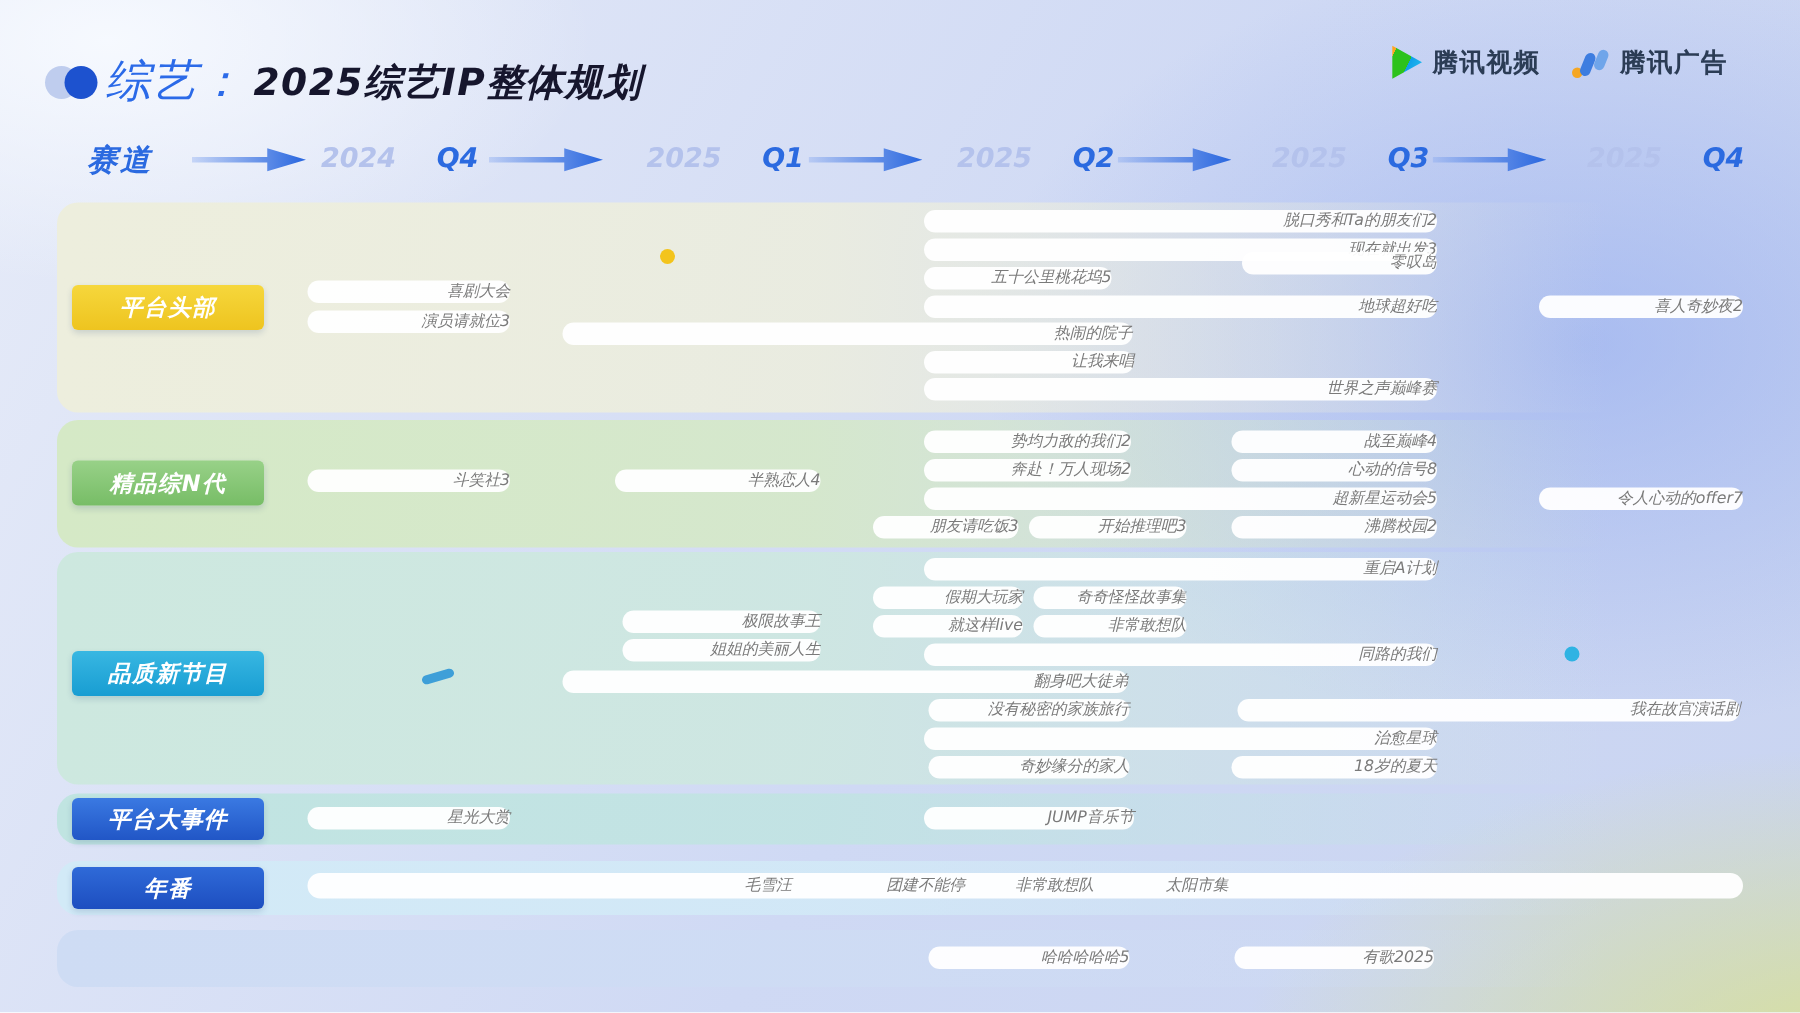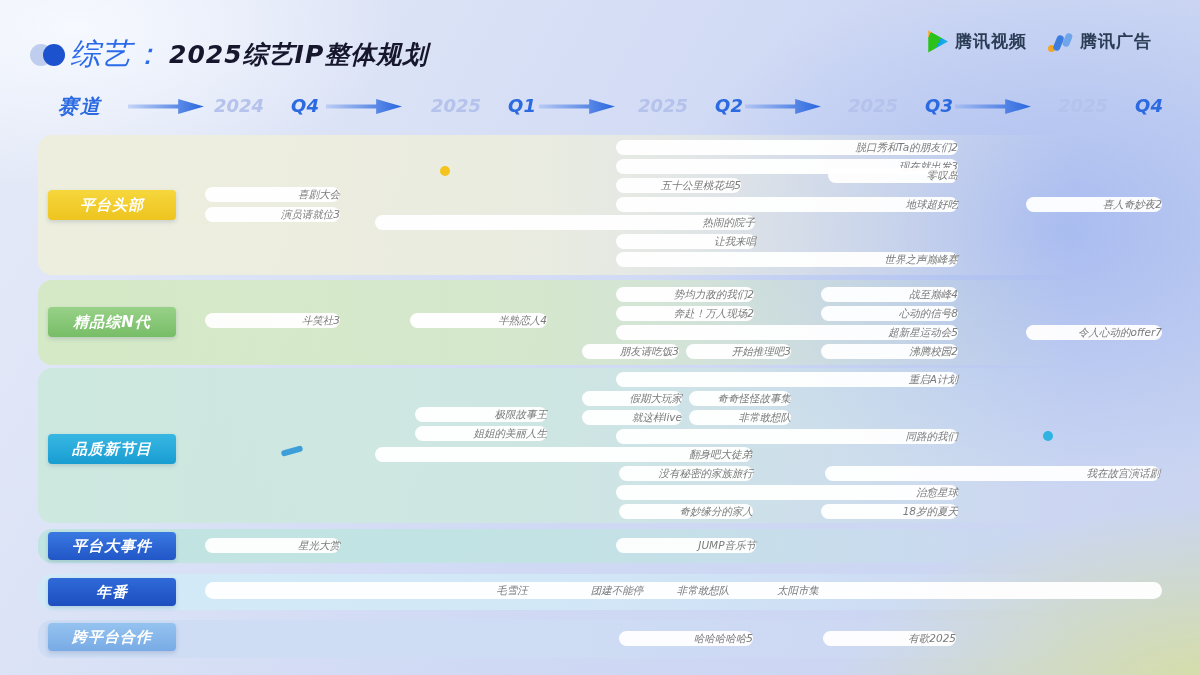--- a/index.html
+++ b/index.html
@@ -119,21 +119,20 @@
   <div class="row-bg r2" style="background: linear-gradient(90deg, rgb(205, 232, 223) 0%, rgba(205, 232, 223, 0.85) 45%, rgba(205, 232, 223, 0) 92%);"></div>
   <div class="row-bg r3" style="background: linear-gradient(90deg, rgb(192, 228, 225) 0%, rgba(192, 228, 225, 0.85) 45%, rgba(192, 228, 225, 0) 92%);"></div>
   <div class="row-bg r4" style="background: linear-gradient(90deg, rgb(210, 234, 247) 0%, rgba(210, 234, 247, 0.85) 45%, rgba(210, 234, 247, 0) 92%);"></div>
   <div class="row-bg r5" style="background: linear-gradient(90deg, rgb(206, 220, 244) 0%, rgba(206, 220, 244, 0.85) 45%, rgba(206, 220, 244, 0) 92%);"></div>
 
   <div class="row-label l0" style="background: linear-gradient(rgb(246, 215, 60), rgb(238, 196, 31));">平台头部</div>
   <div class="row-label l1" style="background: linear-gradient(rgb(152, 209, 136), rgb(119, 189, 102));">精品综N代</div>
   <div class="row-label l2" style="background: linear-gradient(rgb(56, 183, 226), rgb(24, 157, 210));">品质新节目</div>
   <div class="row-label l3" style="background: linear-gradient(rgb(58, 121, 226), rgb(33, 86, 198));">平台大事件</div>
   <div class="row-label l4" style="background: linear-gradient(rgb(47, 106, 216), rgb(29, 78, 192));">年番</div>
-  <div class="row-label l5" style="background: linear-gradient(rgb(149, 195, 240), rgb(120, 171, 229));">跨平台合作</div>
 
 <div class="pill" style="left: 205px; top: 187px; width: 135px;">喜剧大会</div>
     <div class="pill" style="left: 205px; top: 207px; width: 135px;">演员请就位3</div>
     <div class="pill" style="left: 375px; top: 215px; width: 380px;">热闹的院子</div>
     <div class="pill" style="left: 616px; top: 140px; width: 342px;">脱口秀和Ta的朋友们2</div>
     <div class="pill" style="left: 616px; top: 159px; width: 342px;">现在就出发3</div>
     <div class="pill" style="left: 616px; top: 178px; width: 125px;">五十公里桃花坞5</div>
     <div class="pill" style="left: 828px; top: 168px; width: 130px;">零叹岛</div>
     <div class="pill" style="left: 616px; top: 197px; width: 342px;">地球超好吃</div>
     <div class="pill" style="left: 1026px; top: 197px; width: 136px;">喜人奇妙夜2</div>

